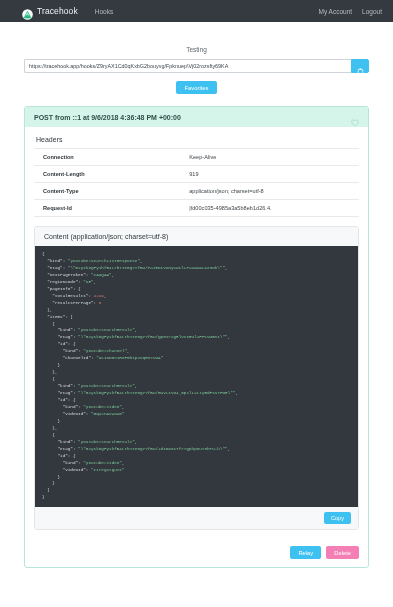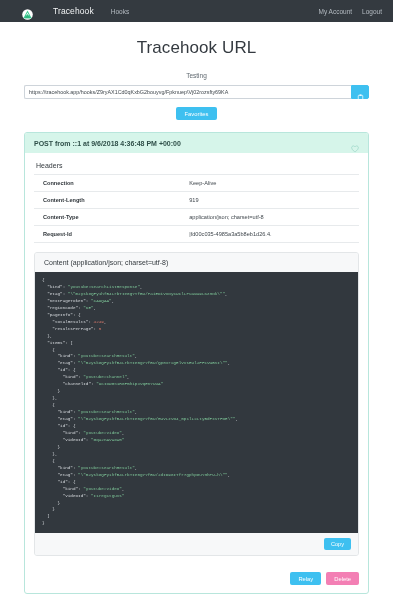--- a/index.html
+++ b/index.html
@@ -12,21 +12,21 @@
 
   
   .navbar {
     height: 22px;
     background: #343a40;
     display: flex;
     align-items: center;
     padding: 0 11px 0 22px;
     color: #cfd4d8;
   }
-  .brand { display: flex; align-items: center; gap: 20px; }
+  .brand { display: flex; align-items: center; gap: 4px; }
   .brand-logo { width: 11px; height: 11px; display: block; }
   .brand-name { font-size: 8.5px; color: #f2f4f5; letter-spacing: .1px; }
   .nav-links { display: flex; gap: 12px; margin-left: 17px; }
   .nav-link { font-size: 6.5px; color: #b4bbc1; }
   .nav-right { margin-left: auto; display: flex; gap: 10px; }
   .nav-right .nav-link { font-size: 6.5px; }
 
   
   .page { padding: 10px 24px 0 24px; }
   .page-title {
@@ -209,21 +209,20 @@
     <span class="nav-link">Hooks</span>
   </div>
   <div class="nav-right">
     <span class="nav-link">My Account</span>
     <span class="nav-link">Logout</span>
   </div>
 </div>
 
 <div class="page">
 
-  <h1 class="page-title">Tracehook URL</h1>
   <div class="page-subtitle">Testing</div>
 
   <div class="url-row">
     <input class="url-input" type="text" value="https://tracehook.app/hooks/Z9ryAX1Cd0qKxbG2bouyvg/Fpknuep\Vj02rozsfty69KA" style="">
     <div class="url-copy-btn">
       <span class="clip-icon">
         <svg viewBox="0 0 14 16" width="7" height="8" aria-hidden="true">
           <rect x="2.5" y="2.5" width="9" height="12" rx="1.3" fill="none" stroke="#ffffff" stroke-width="1.4"></rect>
           <rect x="5" y="1" width="4" height="2.6" rx="0.7" fill="#ffffff"></rect>
         </svg>

